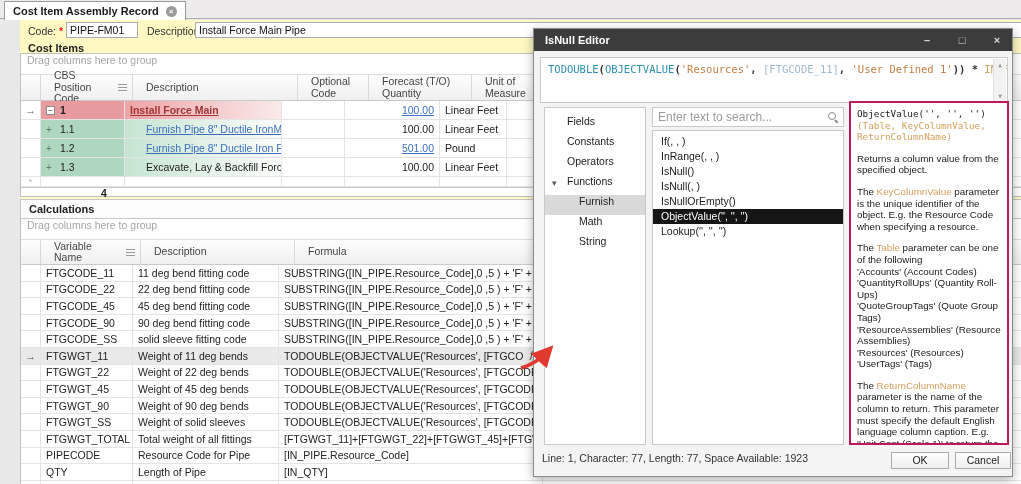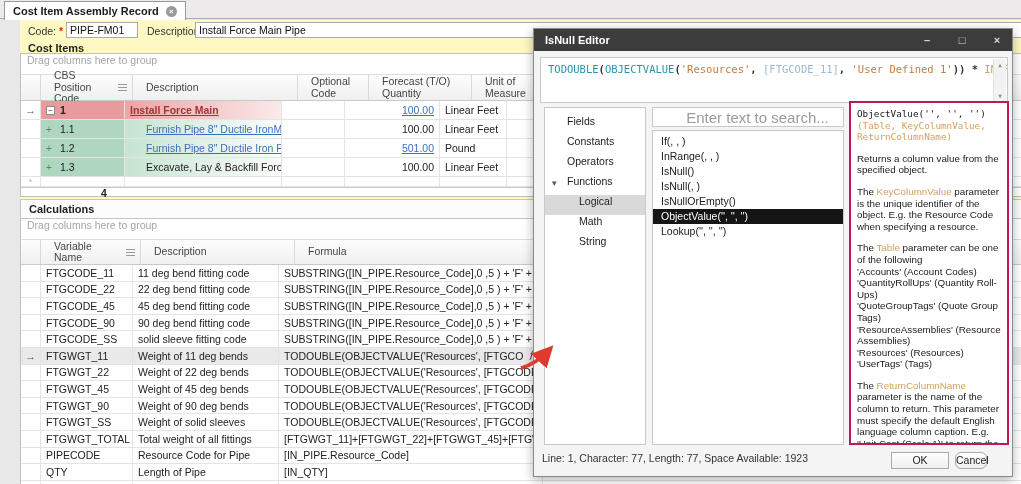--- a/index.html
+++ b/index.html
@@ -82,37 +82,37 @@
   .tk-field { color:#9FB9CE; }
   .tk-op { color:#333; font-weight:bold; }
   .tk-var { color:#C9A469; }
   .treebox { position:absolute; left:10px; top:78px; width:102px; height:338px; background:#fff; border:1px solid #C8C8C8; padding-top:7px; }
   .tree-item { height:20px; display:flex; align-items:flex-start; padding-left:22px; color:#222; cursor:pointer; }
   .tree-item.parent { padding-left:22px; position:relative; }
   .tree-chev { position:absolute; left:7px; top:3px; color:#555; font-size:9px; }
   .tree-item.child { padding-left:34px; }
   .tree-item.sel-tree { background:#D9D9D9; }
   .searchbox { position:absolute; left:118px; top:78px; width:192px; height:20px; background:#fff; border:1px solid #C8C8C8; display:flex; align-items:center; }
-  .searchbox input { flex:1; border:none; outline:none; font-family:"Liberation Sans",sans-serif; font-size:15px; padding:0 5px; color:#333; background:transparent;text-align:center; }
+  .searchbox input { flex:1; border:none; outline:none; font-family:"Liberation Sans",sans-serif; font-size:12px; padding:0 5px; color:#333; background:transparent; }
   .searchbox input::placeholder { color:#9B9B9B; }
   .mag { width:14px; height:14px; position:relative; margin-right:3px; flex:0 0 auto; }
   .mag::before { content:""; position:absolute; left:2px; top:2px; width:6px; height:6px; border:1.4px solid #8A8A8A; border-radius:50%; }
   .mag::after { content:""; position:absolute; left:9px; top:9px; width:4px; height:1.6px; background:#8A8A8A; transform:rotate(45deg); transform-origin:left center; }
   .listbox { position:absolute; left:118px; top:101px; width:192px; height:315px; background:#fff; border:1px solid #C8C8C8; padding-top:3px; }
   .fn-item { height:15px; line-height:15px; padding-left:8px; color:#1a1a1a; cursor:pointer; white-space:nowrap; }
   .fn-item.sel-fn { background:#151515; color:#fff; }
   .docbox { position:absolute; left:315px; top:72px; width:160px; height:344px; background:#fff; border:2px solid #be185d; padding:5px 6px; font-size:9.8px; line-height:11.6px; color:#1a1a1a; overflow:hidden; }
   .doc-sig { font-family:"DejaVu Sans Mono",monospace; font-size:9.3px; line-height:11.6px; margin-bottom:10px; word-wrap:break-word; }
   .doc-par { margin-bottom:10px; }
   .orange { color:#D4A05C; }
   .doc-lines div { line-height:11.6px; }
   .dlg-status { position:absolute; left:8px; top:423px; color:#333; }
   .dlg-ok, .dlg-cancel { position:absolute; top:423px; height:17px; background:linear-gradient(#FEFEFE,#EFEFEF); border:1px solid #ABABAB; text-align:center; line-height:15px; cursor:pointer; color:#222; }
   .dlg-ok { left:357px; width:58px; }
-  .dlg-cancel { left:421px; width:32px;border-radius:6px; }
+  .dlg-cancel { left:421px; width:56px; }
 
   
   #annot { position:absolute; left:516px; top:337px; z-index:40; }
 </style>
 </head>
 <body>
 
 <div id="stage">
 
   <div class="tabbar">
@@ -405,21 +405,21 @@
           <span>Constants</span>
         </div>
       <div class="tree-item">
           <span>Operators</span>
         </div>
       <div class="tree-item parent">
           <span class="tree-chev">▾</span>
           <span>Functions</span>
         </div>
       <div class="tree-item child sel-tree">
-          <span>Logical</span>
+          <span>Furnish</span>
         </div>
       <div class="tree-item child">
           <span>Math</span>
         </div>
       <div class="tree-item child">
           <span>String</span>
         </div>
     </div>
 
     <div class="searchbox">

